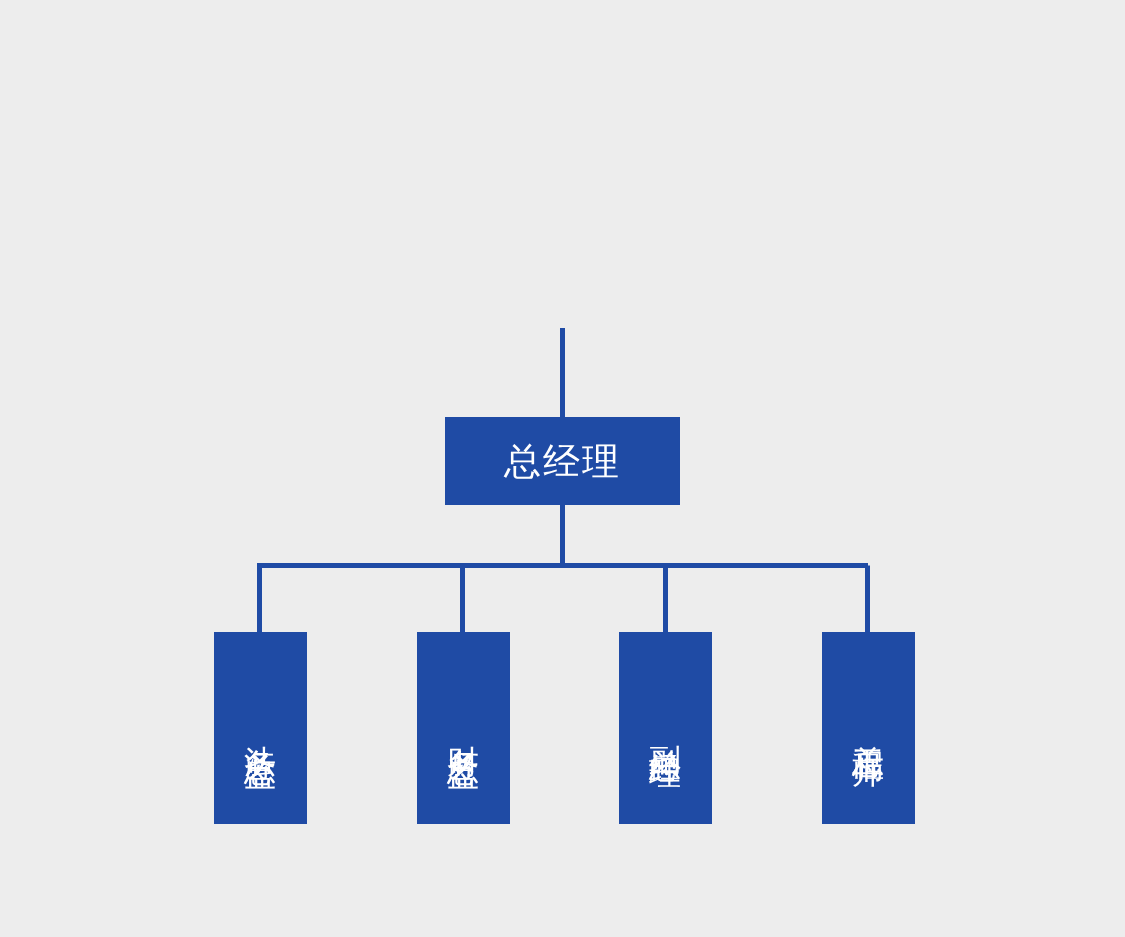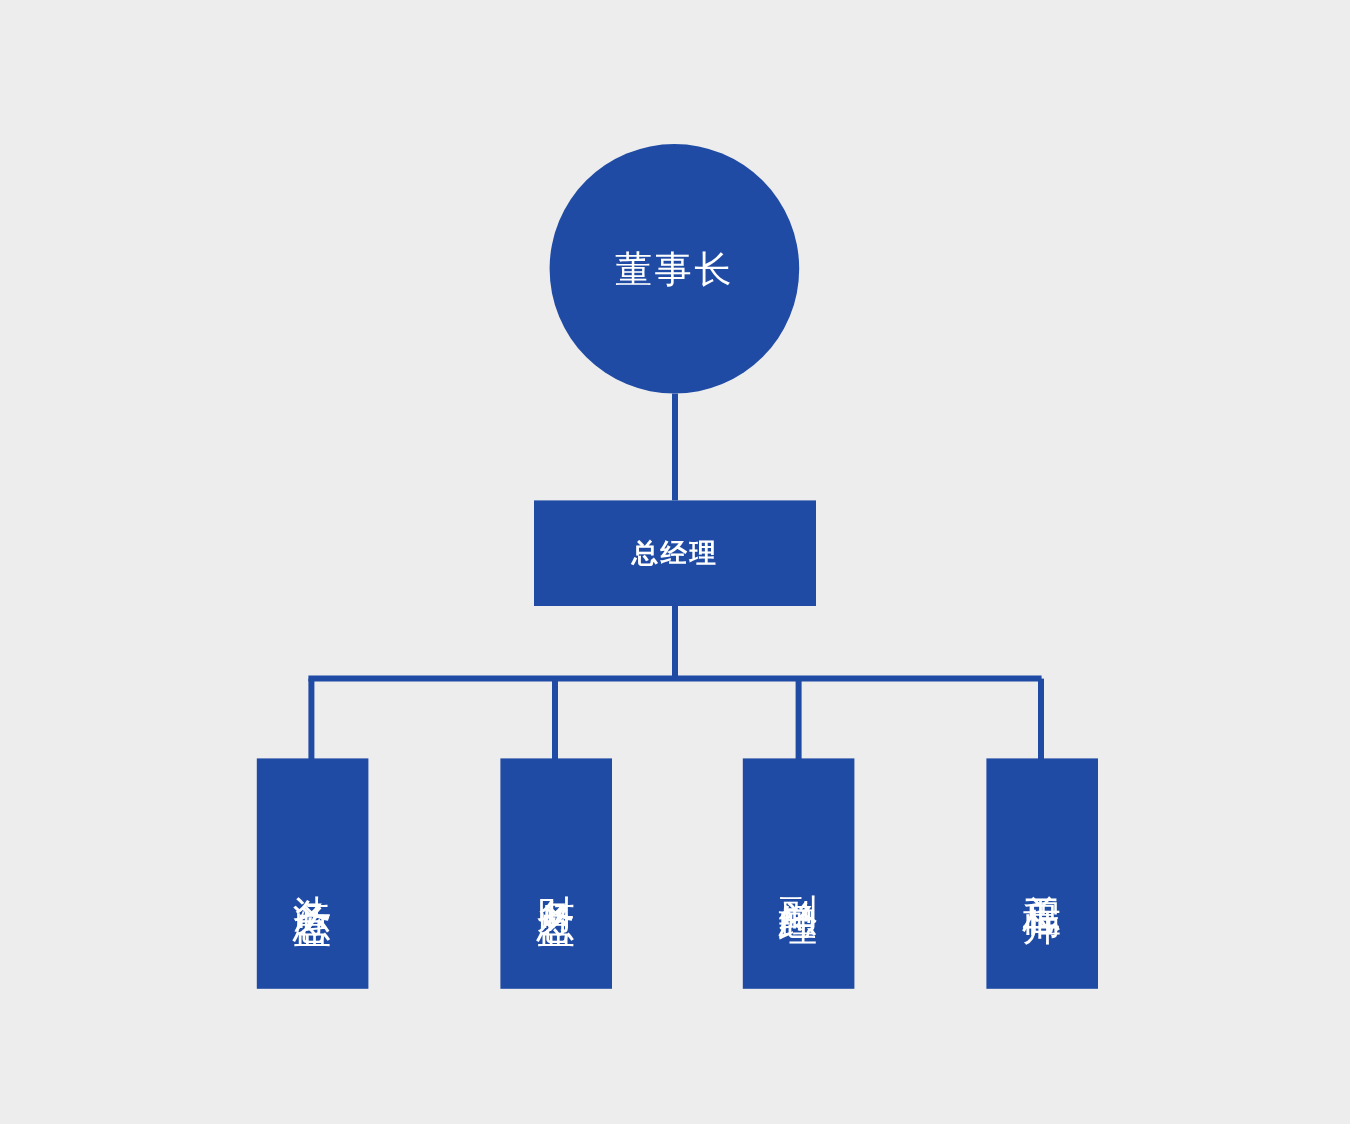--- a/index.html
+++ b/index.html
@@ -49,23 +49,23 @@
     line-height: 1;
   }
   
   #node-gm {
     left: 445px;
     top: 417px;
     width: 235px;
     height: 88px;
   }
   #node-gm .node-label {
-    font-size: 22px;
+    font-size: 37px;
     letter-spacing: 2px;
-    font-weight: 700;
+    font-weight: 400;
     line-height: 1;
   }
   
   .leaf {
     top: 632px;
     width: 93px;
     height: 192px;
   }
   .leaf .node-label {
     writing-mode: vertical-rl;
@@ -92,23 +92,20 @@
     <line x1="562.5" y1="505" x2="562.5" y2="567" stroke="#1f4ba5" stroke-width="5"></line>
 
     <line x1="257" y1="565.5" x2="868" y2="565.5" stroke="#1f4ba5" stroke-width="5"></line>
 
     <line x1="259.5" y1="565.5" x2="259.5" y2="633" stroke="#1f4ba5" stroke-width="5"></line>
     <line x1="462.5" y1="565.5" x2="462.5" y2="633" stroke="#1f4ba5" stroke-width="5"></line>
     <line x1="665.5" y1="565.5" x2="665.5" y2="633" stroke="#1f4ba5" stroke-width="5"></line>
     <line x1="867.5" y1="565.5" x2="867.5" y2="633" stroke="#1f4ba5" stroke-width="5"></line>
   </svg>
 
-  <div class="node" id="node-chairman">
-    <span class="node-label">董事长</span>
-  </div>
 
   <div class="node" id="node-gm">
     <span class="node-label">总经理</span>
   </div>
 
   <div class="node leaf" id="node-leaf-0">
     <span class="node-label">法务总监</span>
   </div>
 
   <div class="node leaf" id="node-leaf-1">

